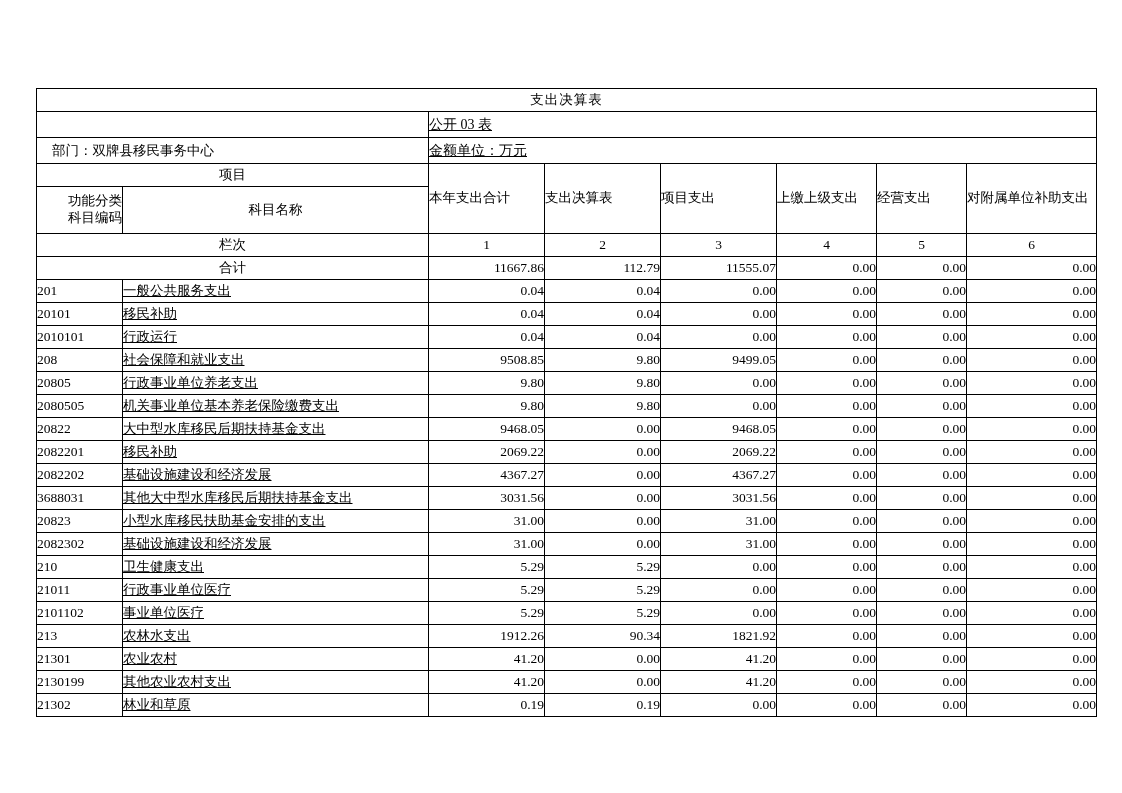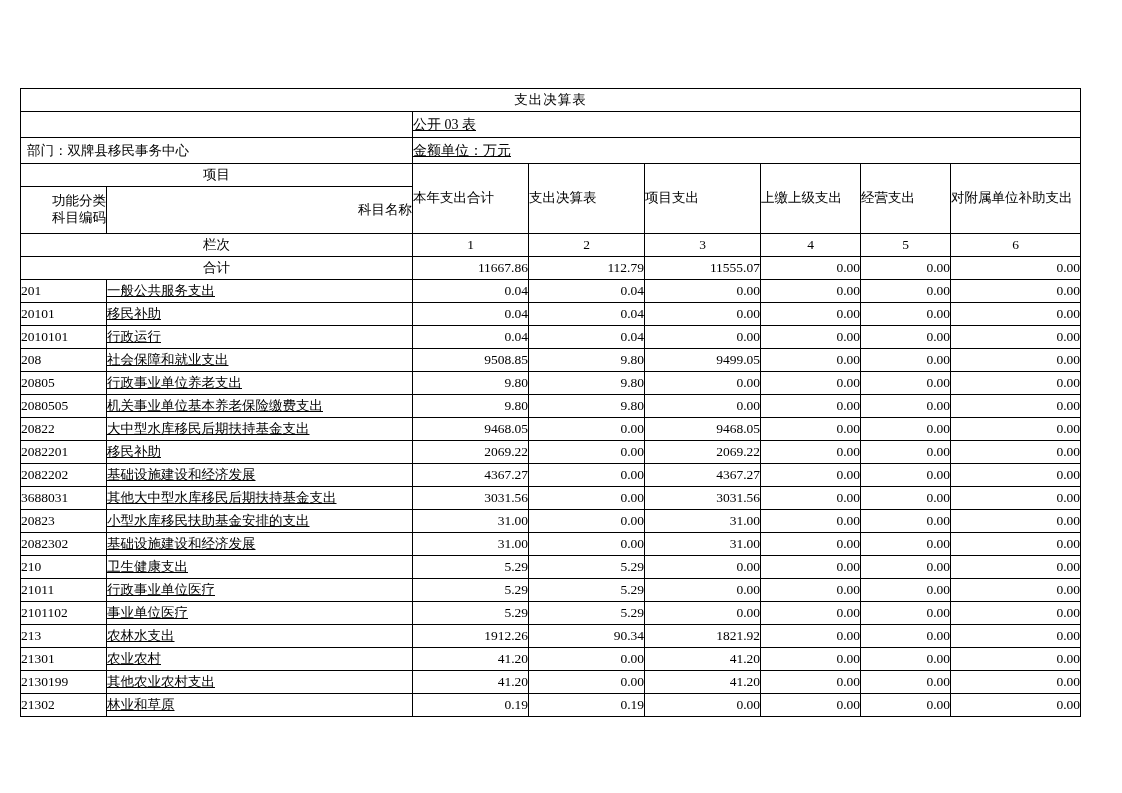--- a/index.html
+++ b/index.html
@@ -15,21 +15,21 @@
     overflow: hidden;
   }
   .page {
     position: relative;
     width: 1122px;
     height: 793px;
     box-sizing: border-box;
   }
   .sheet {
     position: absolute;
-    left: 20px;
+    left: 36px;
     top: 88px;
     width: 1004px;
     border: 1px solid #000;
     border-collapse: collapse;
     table-layout: fixed;
   }
   .sheet td, .sheet th {
     border: 1px solid #000;
     font-weight: normal;
     padding: 0;
@@ -41,21 +41,21 @@
     height: 42px;
     text-align: center;
     font-size: 22px;
     font-weight: bold;
     letter-spacing: 1px;
   }
   .subhead {
     height: 26px;
   }
   .subhead .left {
-    padding-left: 6px;
+    padding-left: 15px;
     text-align: left;
   }
   .subhead .right {
     padding-right: 8px;
     text-align: left;
     font-size: 14px;
     text-decoration: underline;
   }
   .bold {
     font-weight: bold;
@@ -67,21 +67,21 @@
     text-align: center;
     height: 22px;
     font-size: 13.5px;
   }
   .hdr-code {
     text-align: right;
     line-height: 1.25;
     font-size: 13.5px;
   }
   .hdr-name {
-    text-align: right;
+    text-align: center;
     font-size: 13.5px;
   }
   .hdr-col {
     text-align: left;
     font-size: 13.5px;
     line-height: 1.25;
   }
   .row-code {
     text-align: left;
     padding-left: 8px;

